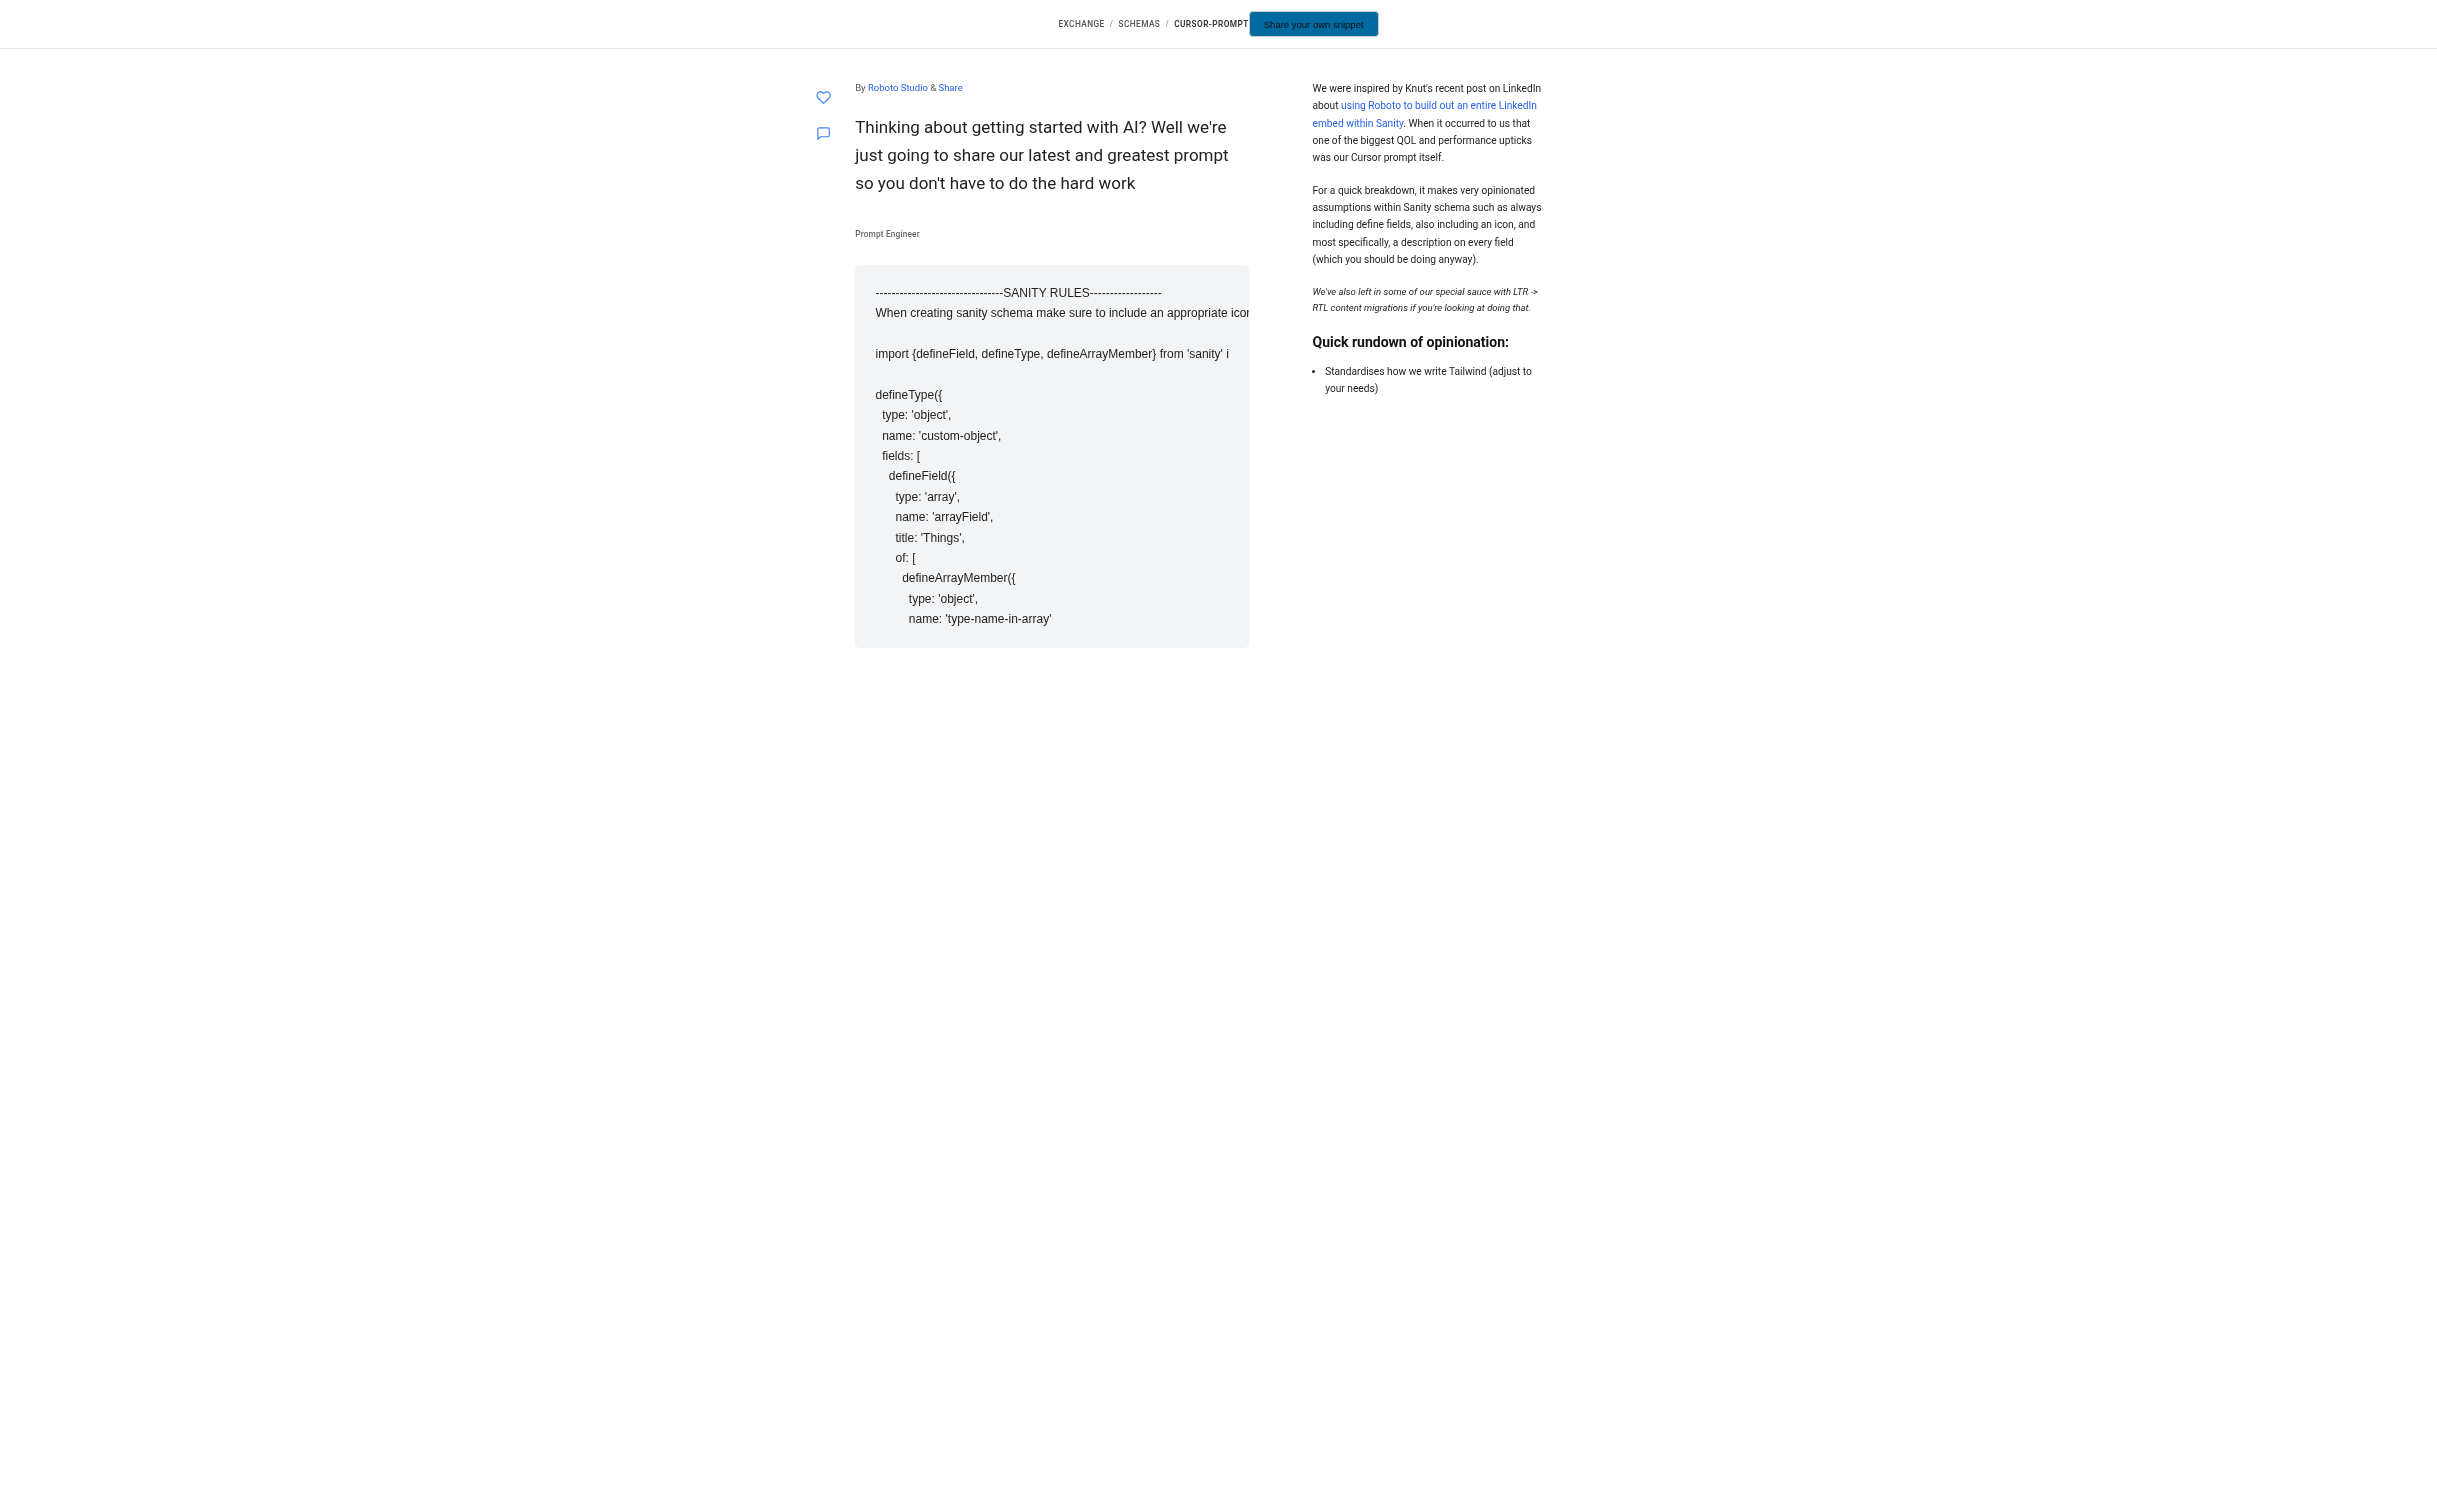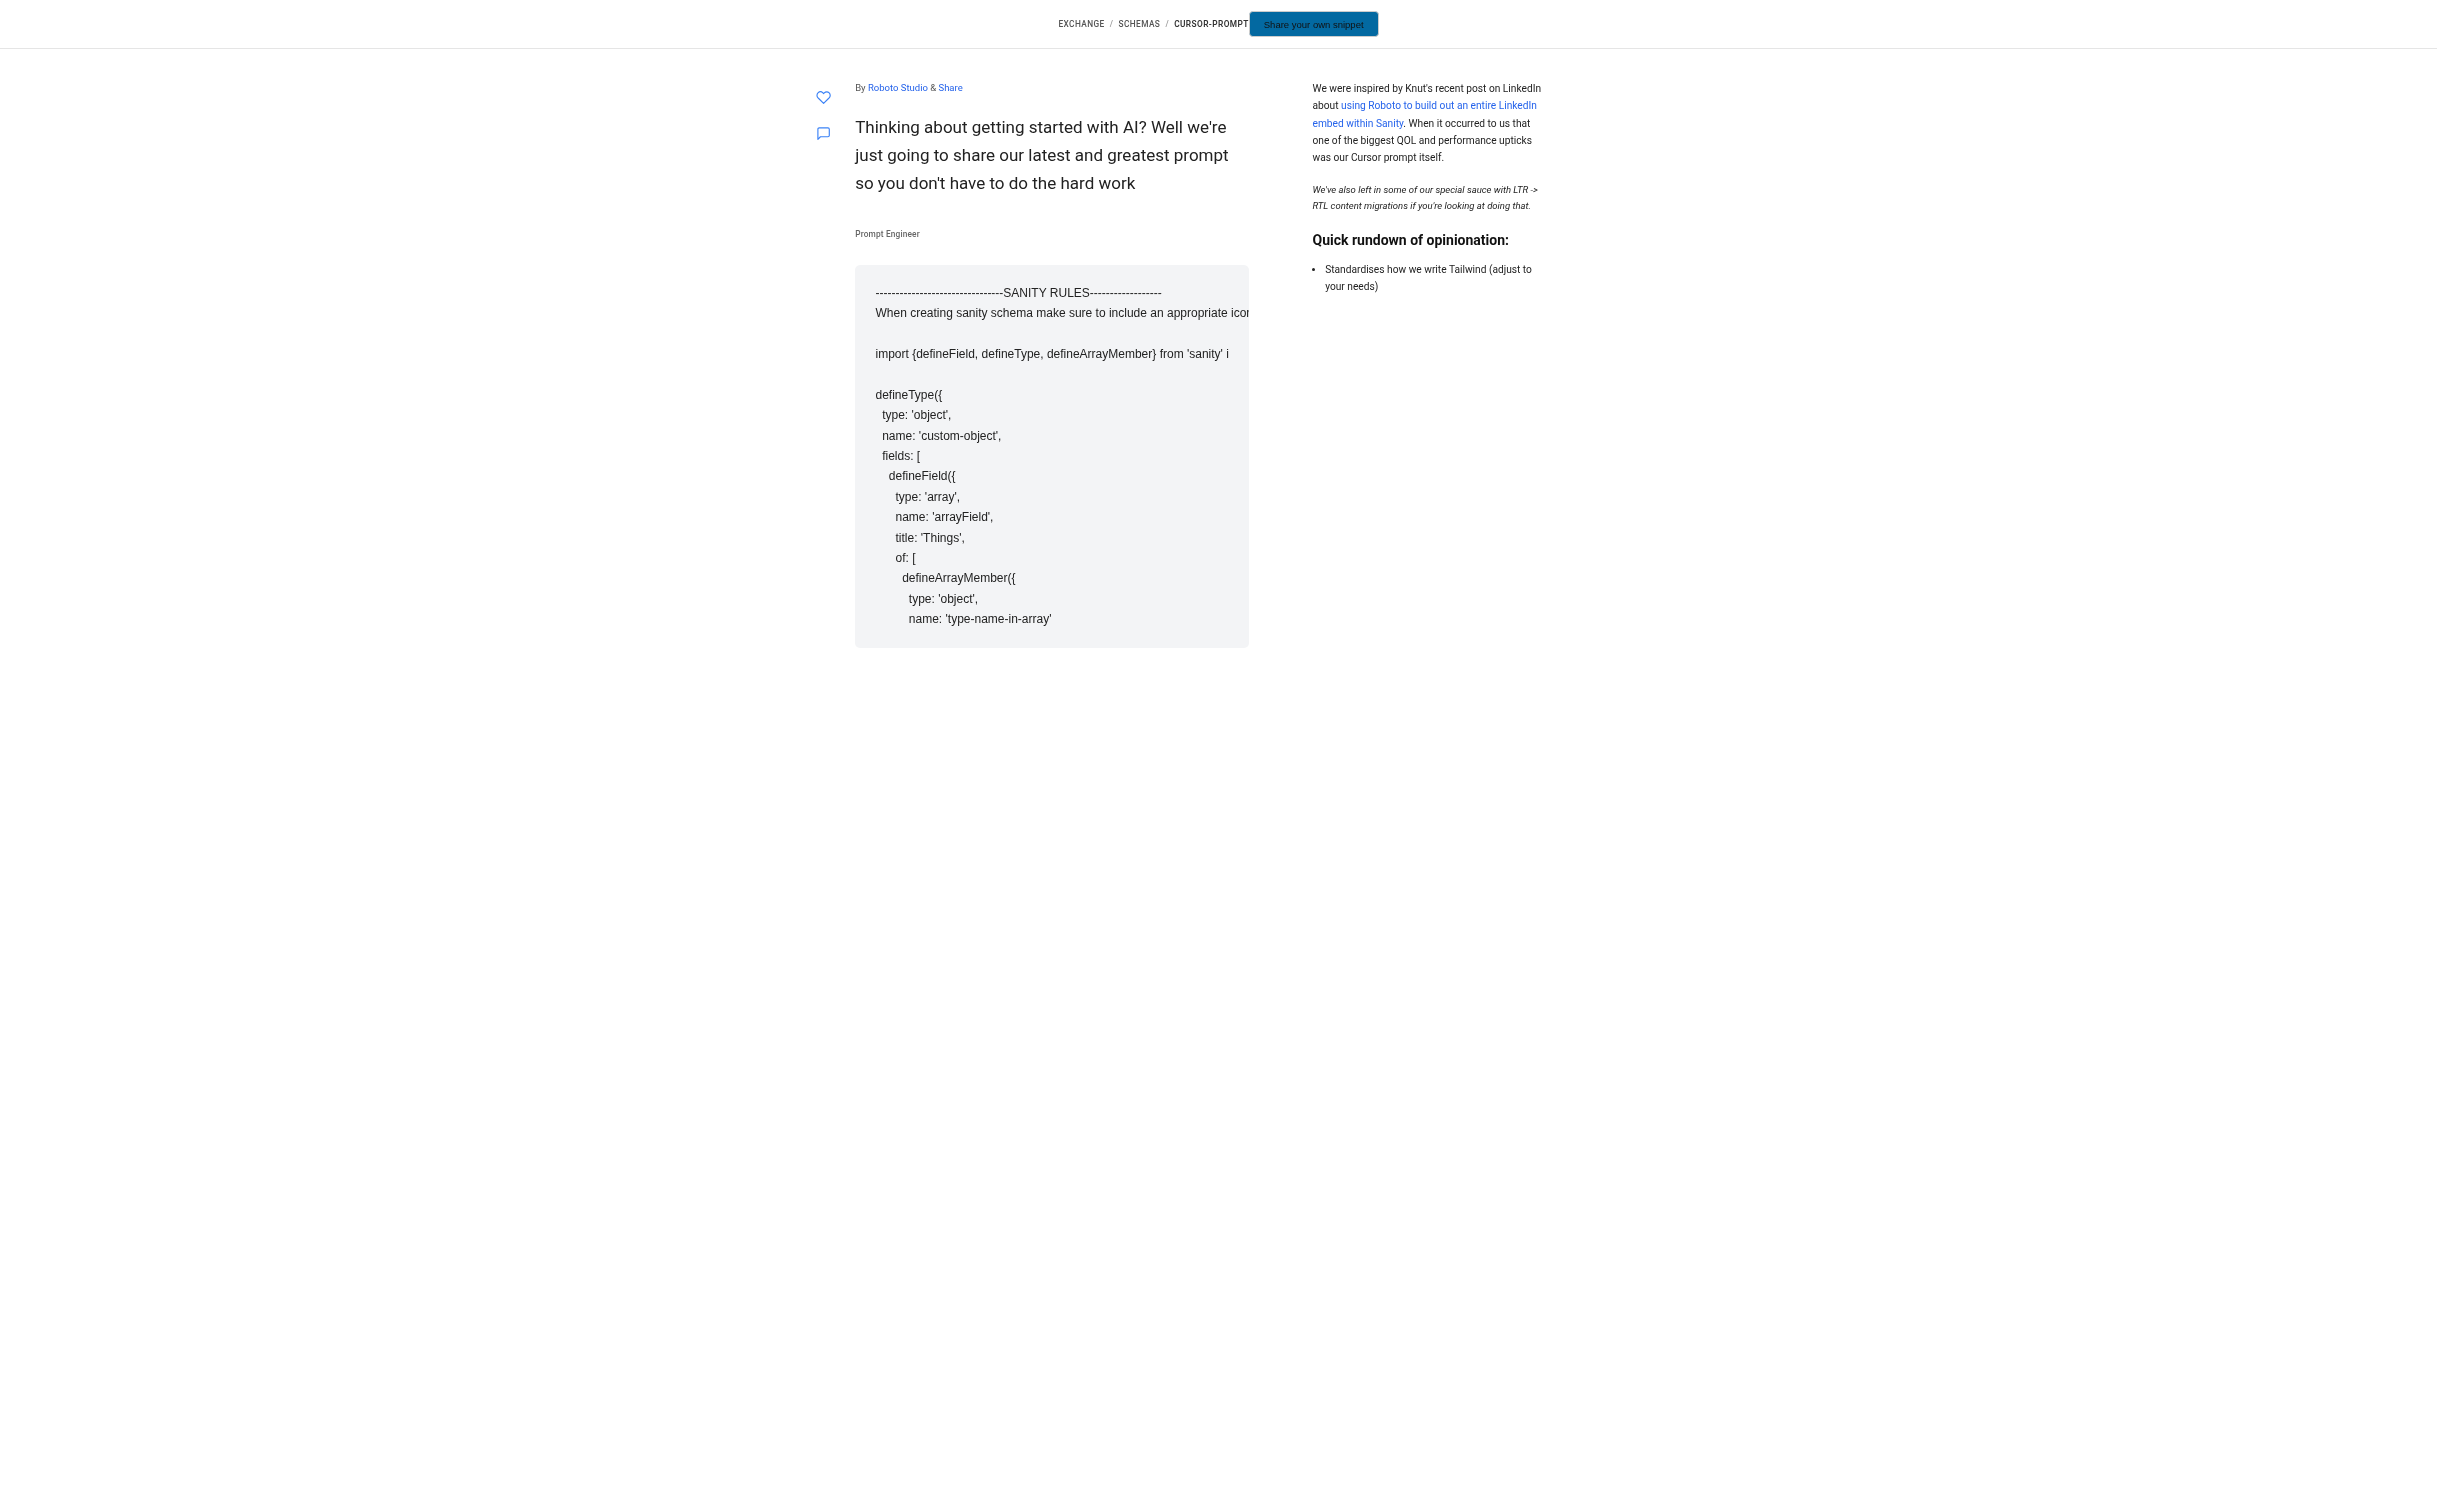--- a/index.html
+++ b/index.html
@@ -246,20 +246,21 @@
           type: 'object',
           name: 'type-name-in-array'</div>
     </div>
   </main>
 
   <aside class="right-panel">
     <p class="right-panel-text">
       <span>We were inspired by Knut's recent post on LinkedIn about </span><a href="#"><span>using Roboto to build out an entire LinkedIn embed within Sanity</span></a><span>. When it occurred to us that one of the biggest QOL and performance upticks was our Cursor prompt itself.</span>
     </p>
 
+    <p class="right-panel-text">For a quick breakdown, it makes very opinionated assumptions within Sanity schema such as always including define fields, also including an icon, and most specifically, a description on every field (which you should be doing anyway).</p>
 
     <p class="italic-text">We've also left in some of our special sauce with LTR -&gt; RTL content migrations if you're looking at doing that.</p>
 
     <p class="section-heading">Quick rundown of opinionation:</p>
 
     <ul class="bullet-list">
       <li>
         <span>Standardises how we write Tailwind (adjust to your needs)</span>
       </li>
     </ul>

